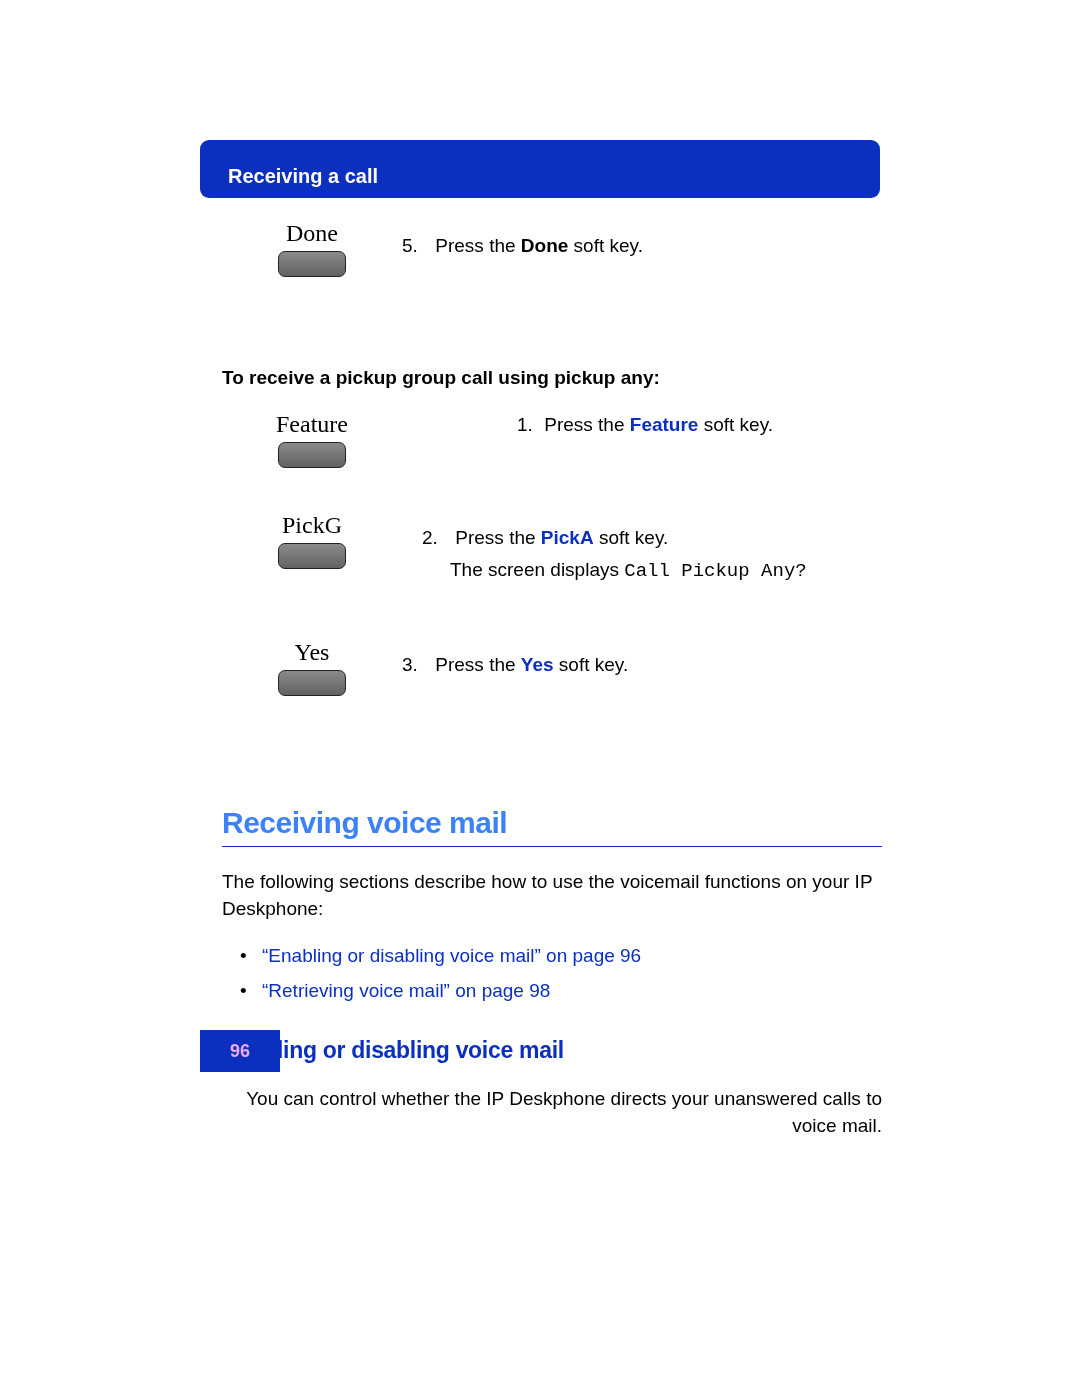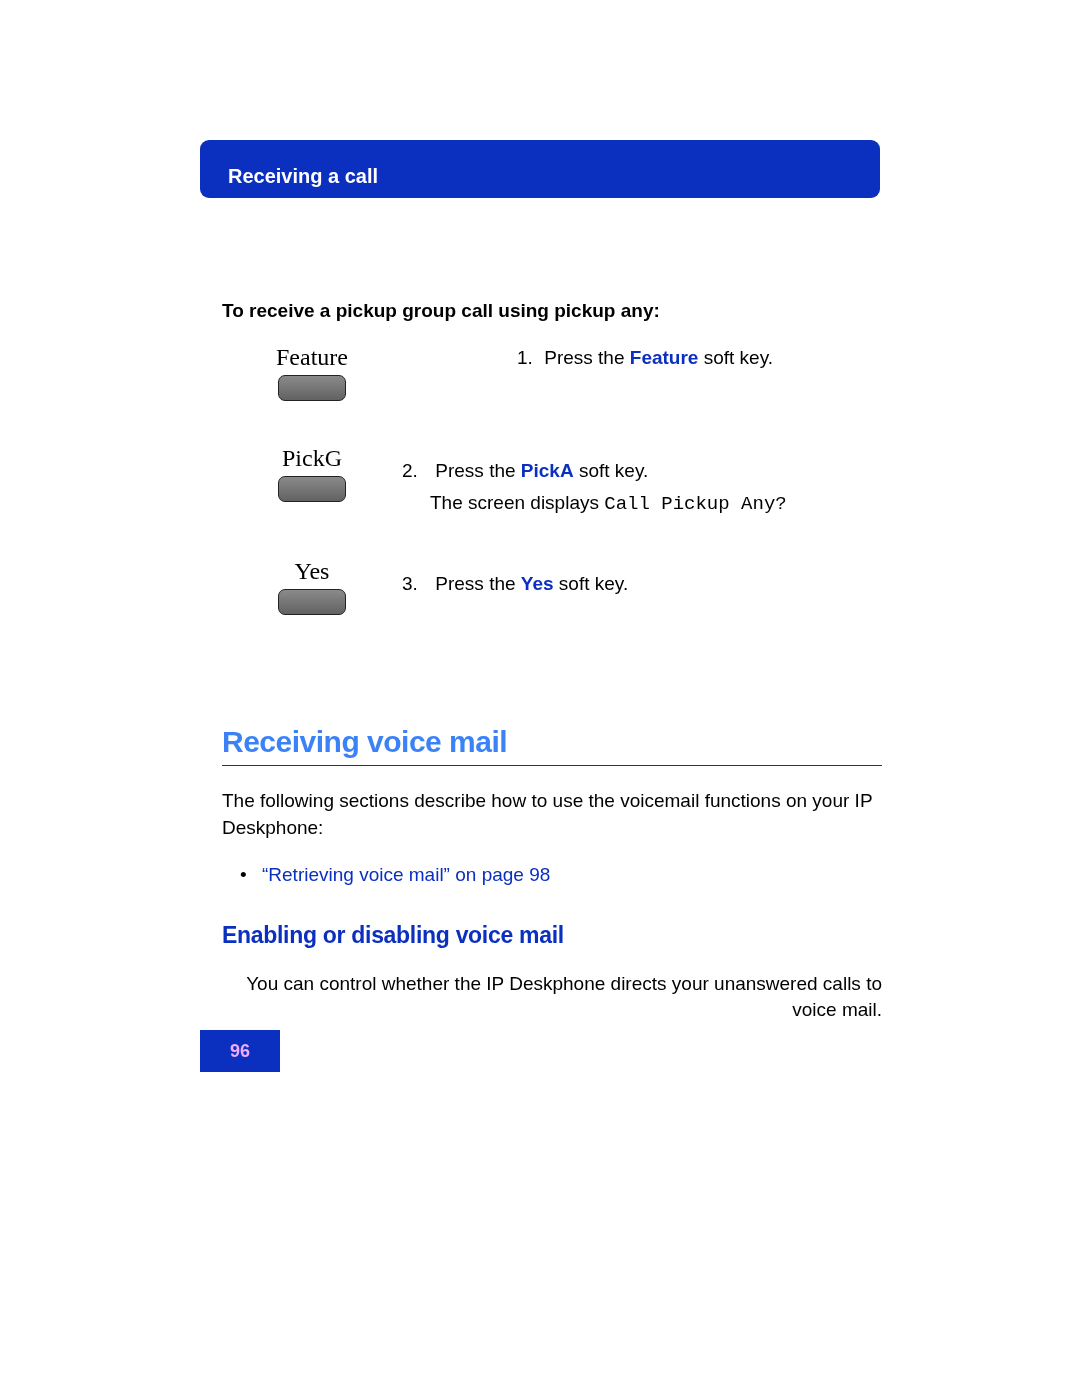--- a/index.html
+++ b/index.html
@@ -146,35 +146,45 @@
 <body>
 
 <div class="page">
 
   <div class="header-bar">
     <span>Receiving a call</span>
   </div>
 
   <div class="content">
 
+    <div class="step-row step-block">
+      <div class="key-col">
+        <div class="key-label">Done</div>
+        <div class="soft-key"></div>
+      </div>
+      <div class="desc-col">
+        <span class="num">5.</span>
+        <span>Press the </span><span class="bold-inline">Done</span><span> soft key.</span>
+      </div>
+    </div>
 
     <div class="section-sub">To receive a pickup group call using pickup any:</div>
 
     <div class="step-row step-block" style="margin-bottom:44px;text-align:center;">
       <div class="key-col">
         <div class="key-label">Feature</div>
         <div class="soft-key"></div>
       </div>
       <div class="desc-col" style="padding-top:0;">
         <span class="num">1.</span>
         <span>Press the </span><span class="blue-inline">Feature</span><span> soft key.</span>
       </div>
     </div>
 
-    <div class="step-row step-block" style="margin-bottom:40px;">
+    <div class="step-row step-block" style="margin-bottom:54px;gap:20px;">
       <div class="key-col">
         <div class="key-label">PickG</div>
         <div class="soft-key"></div>
       </div>
       <div class="desc-col">
         <div>
           <span class="num">2.</span>
           <span>Press the </span><span class="blue-inline">PickA</span><span> soft key.</span>
         </div>
         <div class="indent-line">
@@ -191,20 +201,21 @@
       <div class="desc-col">
         <span class="num">3.</span>
         <span>Press the </span><span class="blue-inline">Yes</span><span> soft key.</span>
       </div>
     </div>
 
     <div class="h1-title">Receiving voice mail</div>
     <div class="body-para">The following sections describe how to use the voicemail functions on your IP Deskphone:</div>
 
     <ul class="links">
+      <li><a href="#">“Enabling or disabling voice mail” on page 96</a></li>
       <li><a href="#">“Retrieving voice mail” on page 98</a></li>
     </ul>
 
     <div class="h2-title">Enabling or disabling voice mail</div>
     <div class="body-para" style="margin-top:22px;text-align:right;">You can control whether the IP Deskphone directs your unanswered calls to voice mail.</div>
 
   </div>
 
   <div class="footer-bar">
     <span>96</span>

